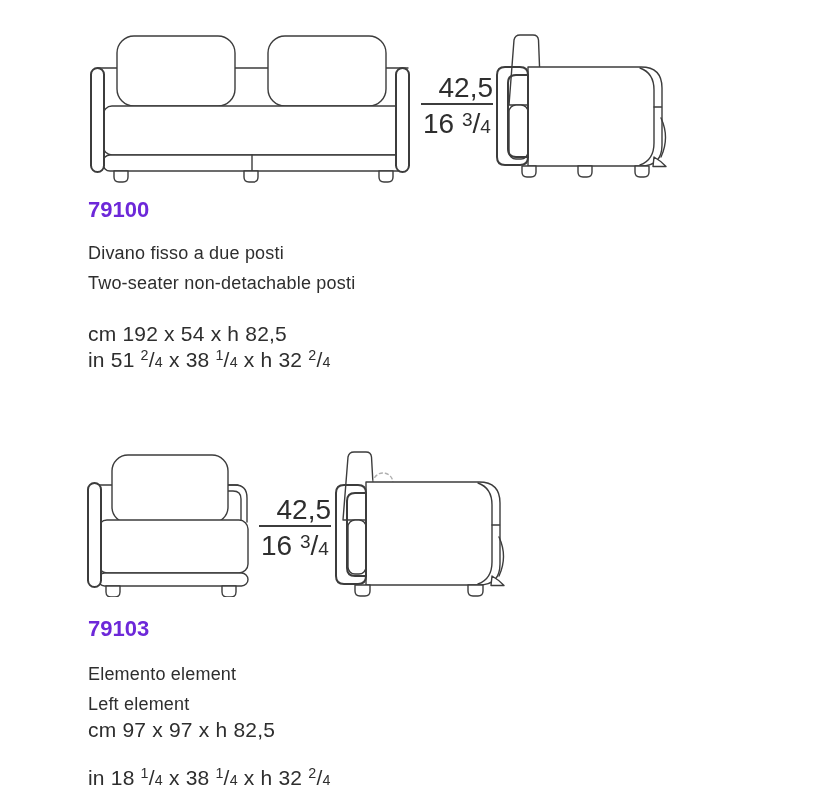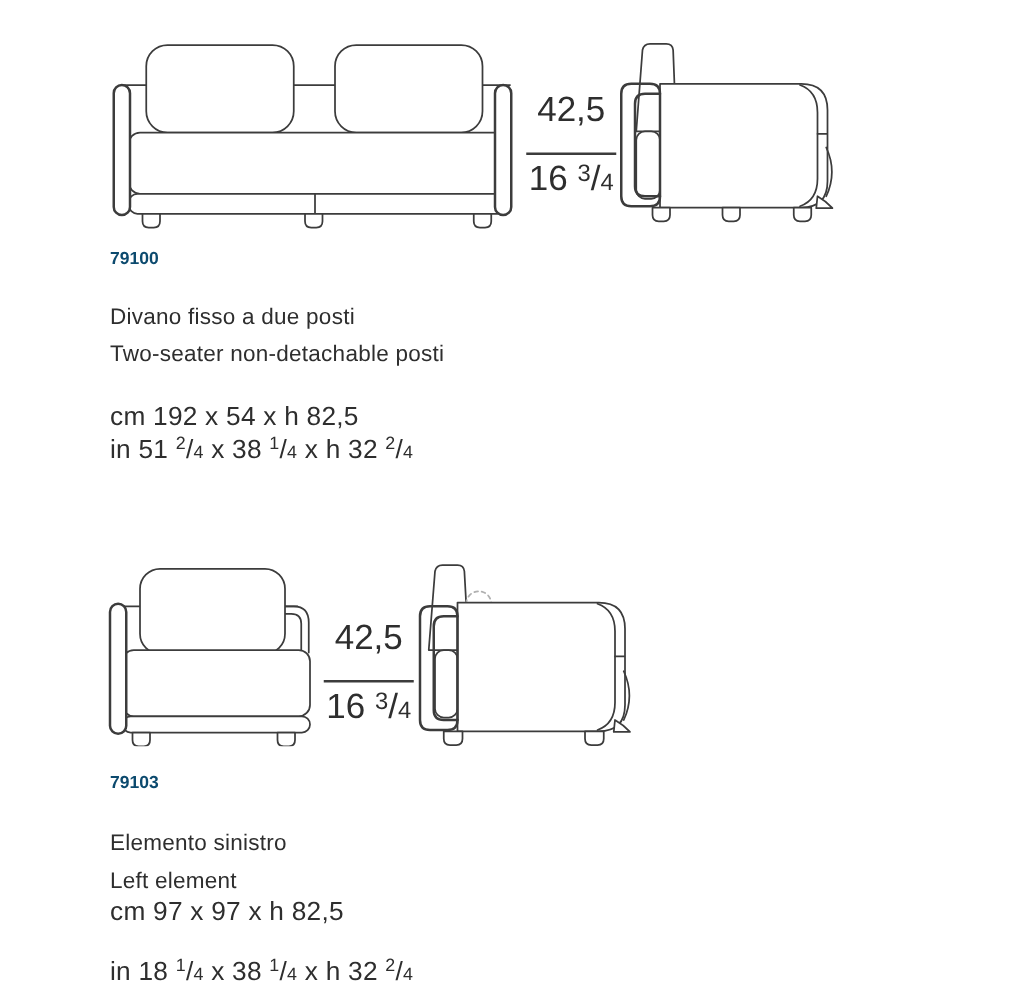--- a/index.html
+++ b/index.html
@@ -15,25 +15,25 @@
     font-family:"Liberation Sans",sans-serif;color:var(--text);
   }
   .abs{position:absolute;}
   svg{display:block;}
   svg path,svg rect,svg line{vector-effect:non-scaling-stroke;}
   .draw{stroke:var(--line);stroke-width:1.4;fill:#fff;stroke-linejoin:round;stroke-linecap:round;}
   .draw.open{fill:none;}
   .draw.bold{stroke-width:2;}
   .draw.dashed{stroke:var(--dash);stroke-width:1.4;fill:none;stroke-dasharray:3 3;}
   .dim{width:72px;text-align:center;font-size:28px;line-height:1;color:var(--text);}
-  .dim .top{padding-bottom:20px;border-bottom:2px solid var(--line);}
+  .dim .top{padding-bottom:1px;border-bottom:2px solid var(--line);text-align:right;}
   .dim .bot{padding-top:5px;}
   .sup{font-size:68%;vertical-align:7px;}
   .den{font-size:68%;}
-  .code{font-size:14px;font-weight:bold;color:#0c4a6e;line-height:1;}
+  .code{font-size:22px;font-weight:bold;color:#6d28d9;line-height:1;}
   .pname{font-size:18px;line-height:1;letter-spacing:0.2px;}
   .psize{font-size:21px;line-height:1;letter-spacing:0.2px;}
 </style>
 </head>
 <body>
 
 <section>
 
   <svg class="abs" style="left:88px;top:30px" width="330" height="155" viewBox="0 0 330 155">
     <line class="draw" x1="10" y1="38" x2="320" y2="38"></line>
@@ -104,17 +104,17 @@
     <line class="draw" x1="159" y1="79" x2="166.5" y2="79"></line>
     <path class="draw open" d="M166,91 C172,104 172,117 166,130"></path>
     <path class="draw" d="M159,130 Q166,134 171,139.5 L158,139.5 Z"></path>
     <path class="draw bold open" d="M11,39 L25,39 Q33,39 33,47 L33,130 Q33,138 25,138 L11,138 Q3,138 3,130 L3,47 Q3,39 11,39 Z"></path>
     <path class="draw bold open" d="M33,47 L22,47 Q14,47 14,55 L14,122 Q14,130 22,130 L33,130"></path>
     <path class="draw" d="M22,139 h15 v6 q0,5 -5,5 h-5 q-5,0 -5,-5 z"></path>
     <path class="draw" d="M135,139 h15 v6 q0,5 -5,5 h-5 q-5,0 -5,-5 z"></path>
   </svg>
 
   <div class="abs code" style="left:88px;top:618px">79103</div>
-  <div class="abs pname" style="left:88px;top:665px">Elemento sinistro</div>
+  <div class="abs pname" style="left:88px;top:665px">Elemento element</div>
   <div class="abs pname" style="left:88px;top:695px">Left element</div>
   <div class="abs psize" style="left:88px;top:719px">cm 97 x 97 x h 82,5</div>
   <div class="abs psize" style="left:88px;top:766px"><span>in 18 </span><span class="sup">1</span><span>/</span><span class="den">4</span><span> x 38 </span><span class="sup">1</span><span>/</span><span class="den">4</span><span> x h 32 </span><span class="sup">2</span><span>/</span><span class="den">4</span></div>
 </section>
 
 </body></html>

